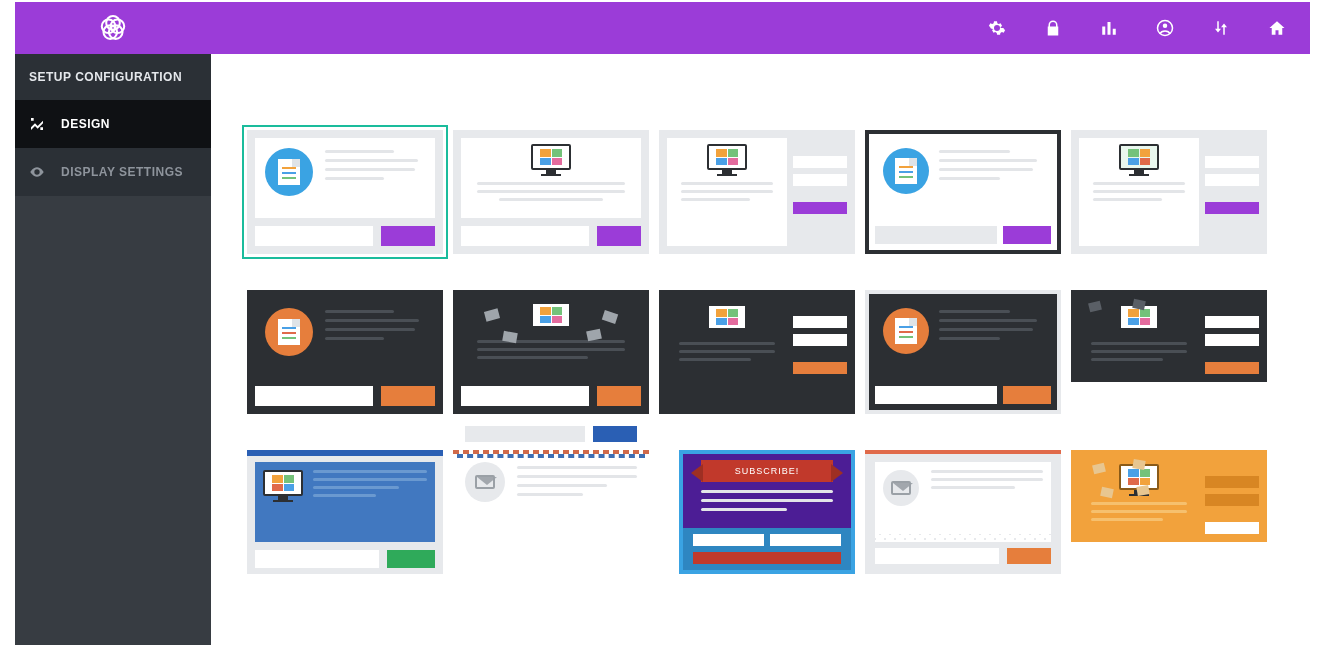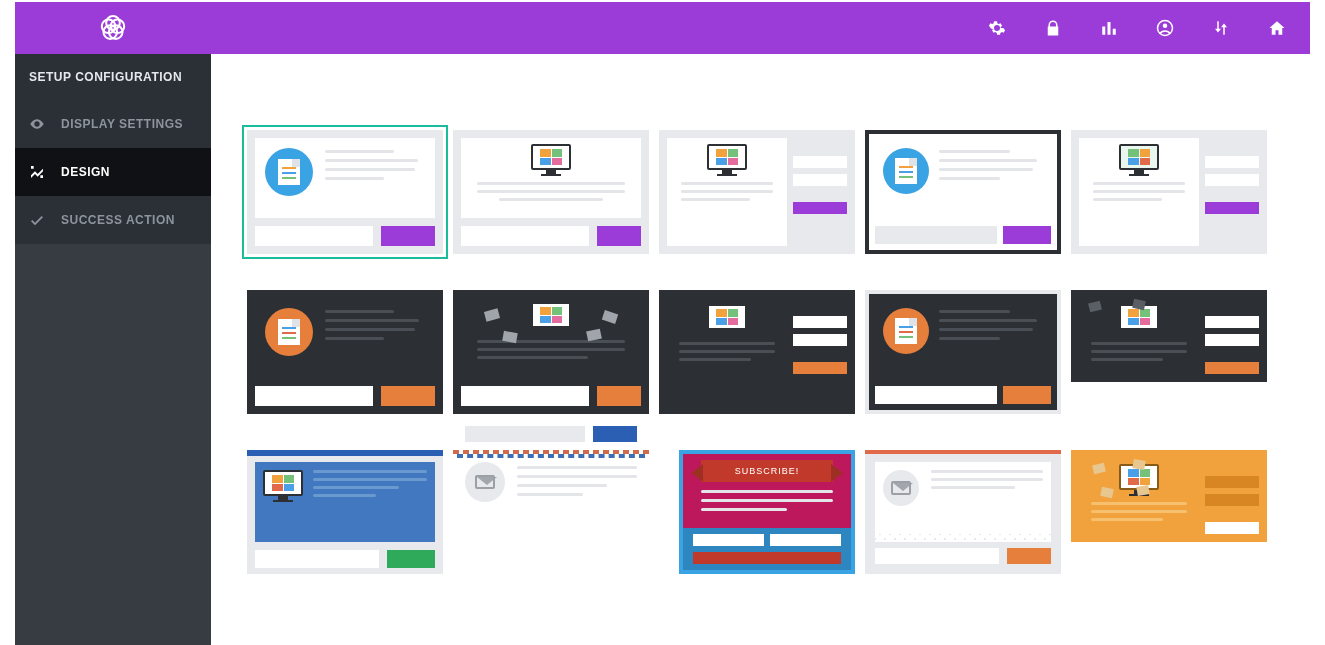--- a/index.html
+++ b/index.html
@@ -202,21 +202,21 @@
   .tl { background:#ffffff; border:2px dashed #d06a4a; position:relative; }
   .tl::before { content:""; position:absolute; inset:2px; border:2px dashed #3d6fb4; pointer-events:none; }
   .tl .body { position:absolute; left:10px; right:10px; top:10px; bottom:34px; display:flex; gap:12px; }
   .tl .mail { width:40px; height:40px; border-radius:50%; background:#e7e9ec; display:flex; align-items:center; justify-content:center; color:#9aa0a6; }
   .tl .lns { flex:1; padding-top:4px; }
   .tl .lns span { background:#e3e5e8; margin-bottom:6px; }
   .tl .foot { position:absolute; left:10px; right:10px; bottom:10px; height:16px; display:flex; gap:8px; }
   .tl .foot .inp { flex:1; background:#e7e9ec; }
 
   .tm { }
-  .tm .outer { position:absolute; inset:0; border:4px solid #3aa3e3; background:#be185d;margin-left:20px; }
+  .tm .outer { position:absolute; inset:0; border:4px solid #3aa3e3; background:#4c1d95;margin-left:20px; }
   .tm .ribbon { position:absolute; left:18px; right:18px; top:6px; height:22px; background:#c1392b; color:#fff; font-size:9px; letter-spacing:1px; display:flex; align-items:center; justify-content:center; }
   .tm .ribbon::before, .tm .ribbon::after { content:""; position:absolute; top:4px; width:0; height:0; border-top:9px solid transparent; border-bottom:9px solid transparent; }
   .tm .ribbon::before { left:-10px; border-right:12px solid #9e2f23; }
   .tm .ribbon::after  { right:-10px; border-left:12px solid #9e2f23; }
   .tm .lns { position:absolute; left:18px; right:18px; top:36px; }
   .tm .lns span { background:#e3e5e8; margin-bottom:6px; }
   .tm .footblock { position:absolute; left:0; right:0; bottom:0; height:42px; background:#2e86c1; }
   .tm .footblock .row { display:flex; gap:6px; margin:6px 10px; }
   .tm .footblock .inp { flex:1; height:12px; background:#ffffff; }
   .tm .footblock .btnrow { margin:0 10px; height:12px; background:#c1392b; }
@@ -305,46 +305,38 @@
           <path d="M12 3l10 9h-3v9h-5v-6H10v6H5v-9H2l10-9z"></path>
         </svg>
     </span>
   </div>
 </div>
 
 <div class="sidebar">
   <div class="section-title">SETUP CONFIGURATION</div>
 
 
+  <div class="item active">
+    <span class="sicon">
+      <svg viewBox="0 0 24 24" fill="currentColor">
+          <path d="M3 17l6-6 4 4 8-8v4l-8 8-4-4-6 6v-4zM3 3h4v4H3V3zm14 14h4v4h-4v-4z"></path>
+        </svg>
+    </span>
+    <span>DESIGN</span>
+  </div>
+
   <div class="item">
     <span class="sicon">
       <svg viewBox="0 0 24 24" fill="currentColor">
           <path d="M12 5C6 5 2 12 2 12s4 7 10 7 10-7 10-7-4-7-10-7zm0 11a4 4 0 110-8 4 4 0 010 8z"></path>
         </svg>
     </span>
     <span>DISPLAY SETTINGS</span>
   </div>
 
-  <div class="item active">
-    <span class="sicon">
-      <svg viewBox="0 0 24 24" fill="currentColor">
-          <path d="M3 17l6-6 4 4 8-8v4l-8 8-4-4-6 6v-4zM3 3h4v4H3V3zm14 14h4v4h-4v-4z"></path>
-        </svg>
-    </span>
-    <span>DESIGN</span>
-  </div>
-
-  <div class="item">
-    <span class="sicon">
-      <svg viewBox="0 0 24 24" fill="currentColor">
-          <path d="M9 16l-4-4-2 2 6 6L21 8l-2-2L9 16z"></path>
-        </svg>
-    </span>
-    <span>SUCCESS ACTION</span>
-  </div>
 </div>
 
 <div class="main">
 
   <div class="grid">
 
     <div class="card selected">
       <div class="mini ta">
         <div class="body">
           <div class="circle blue">

